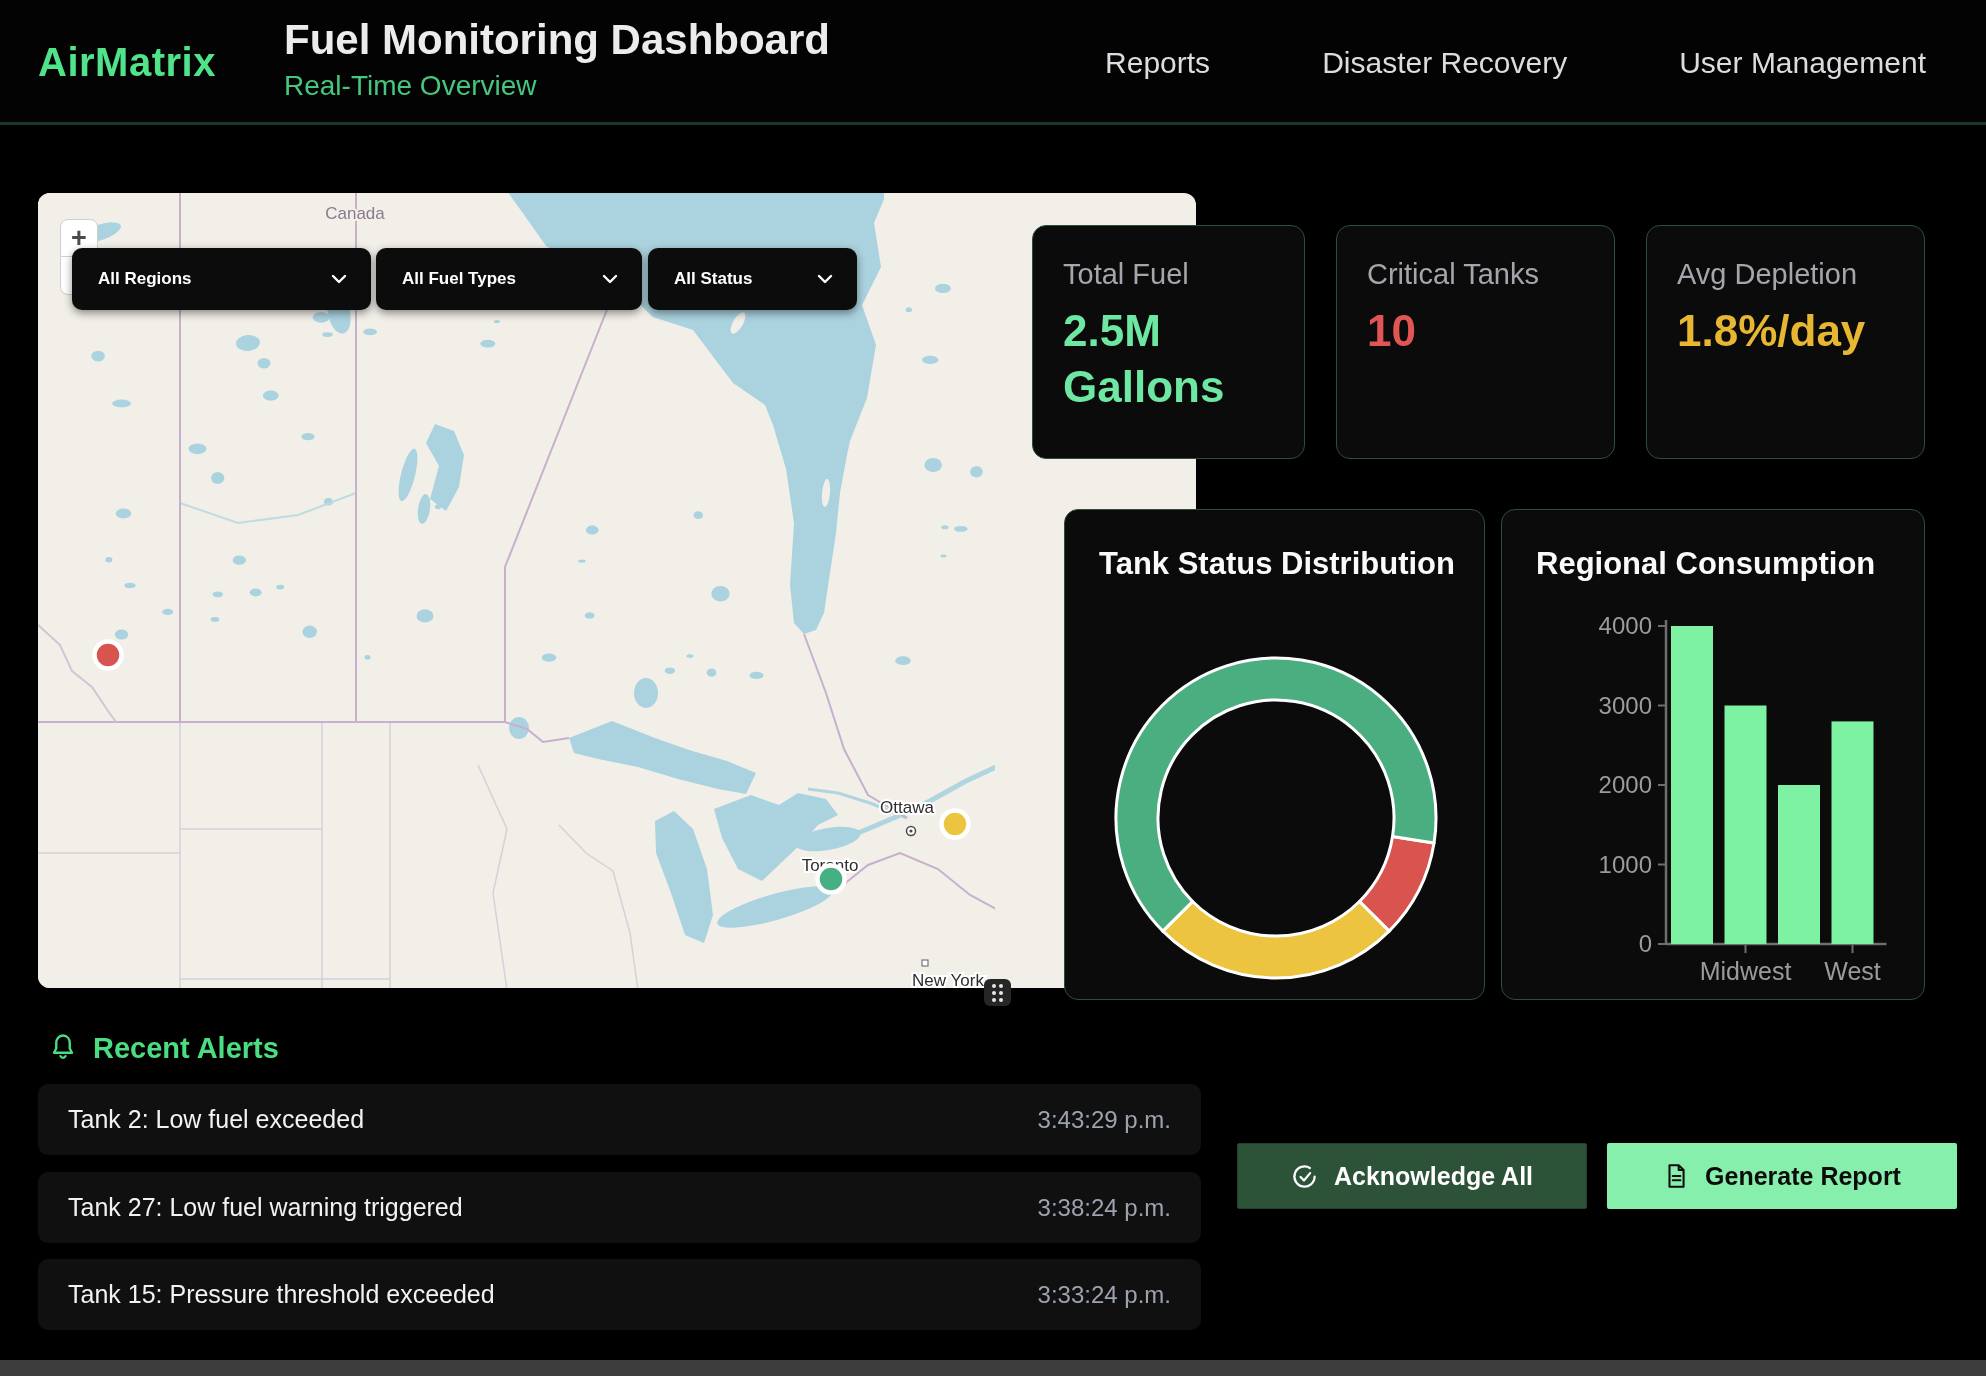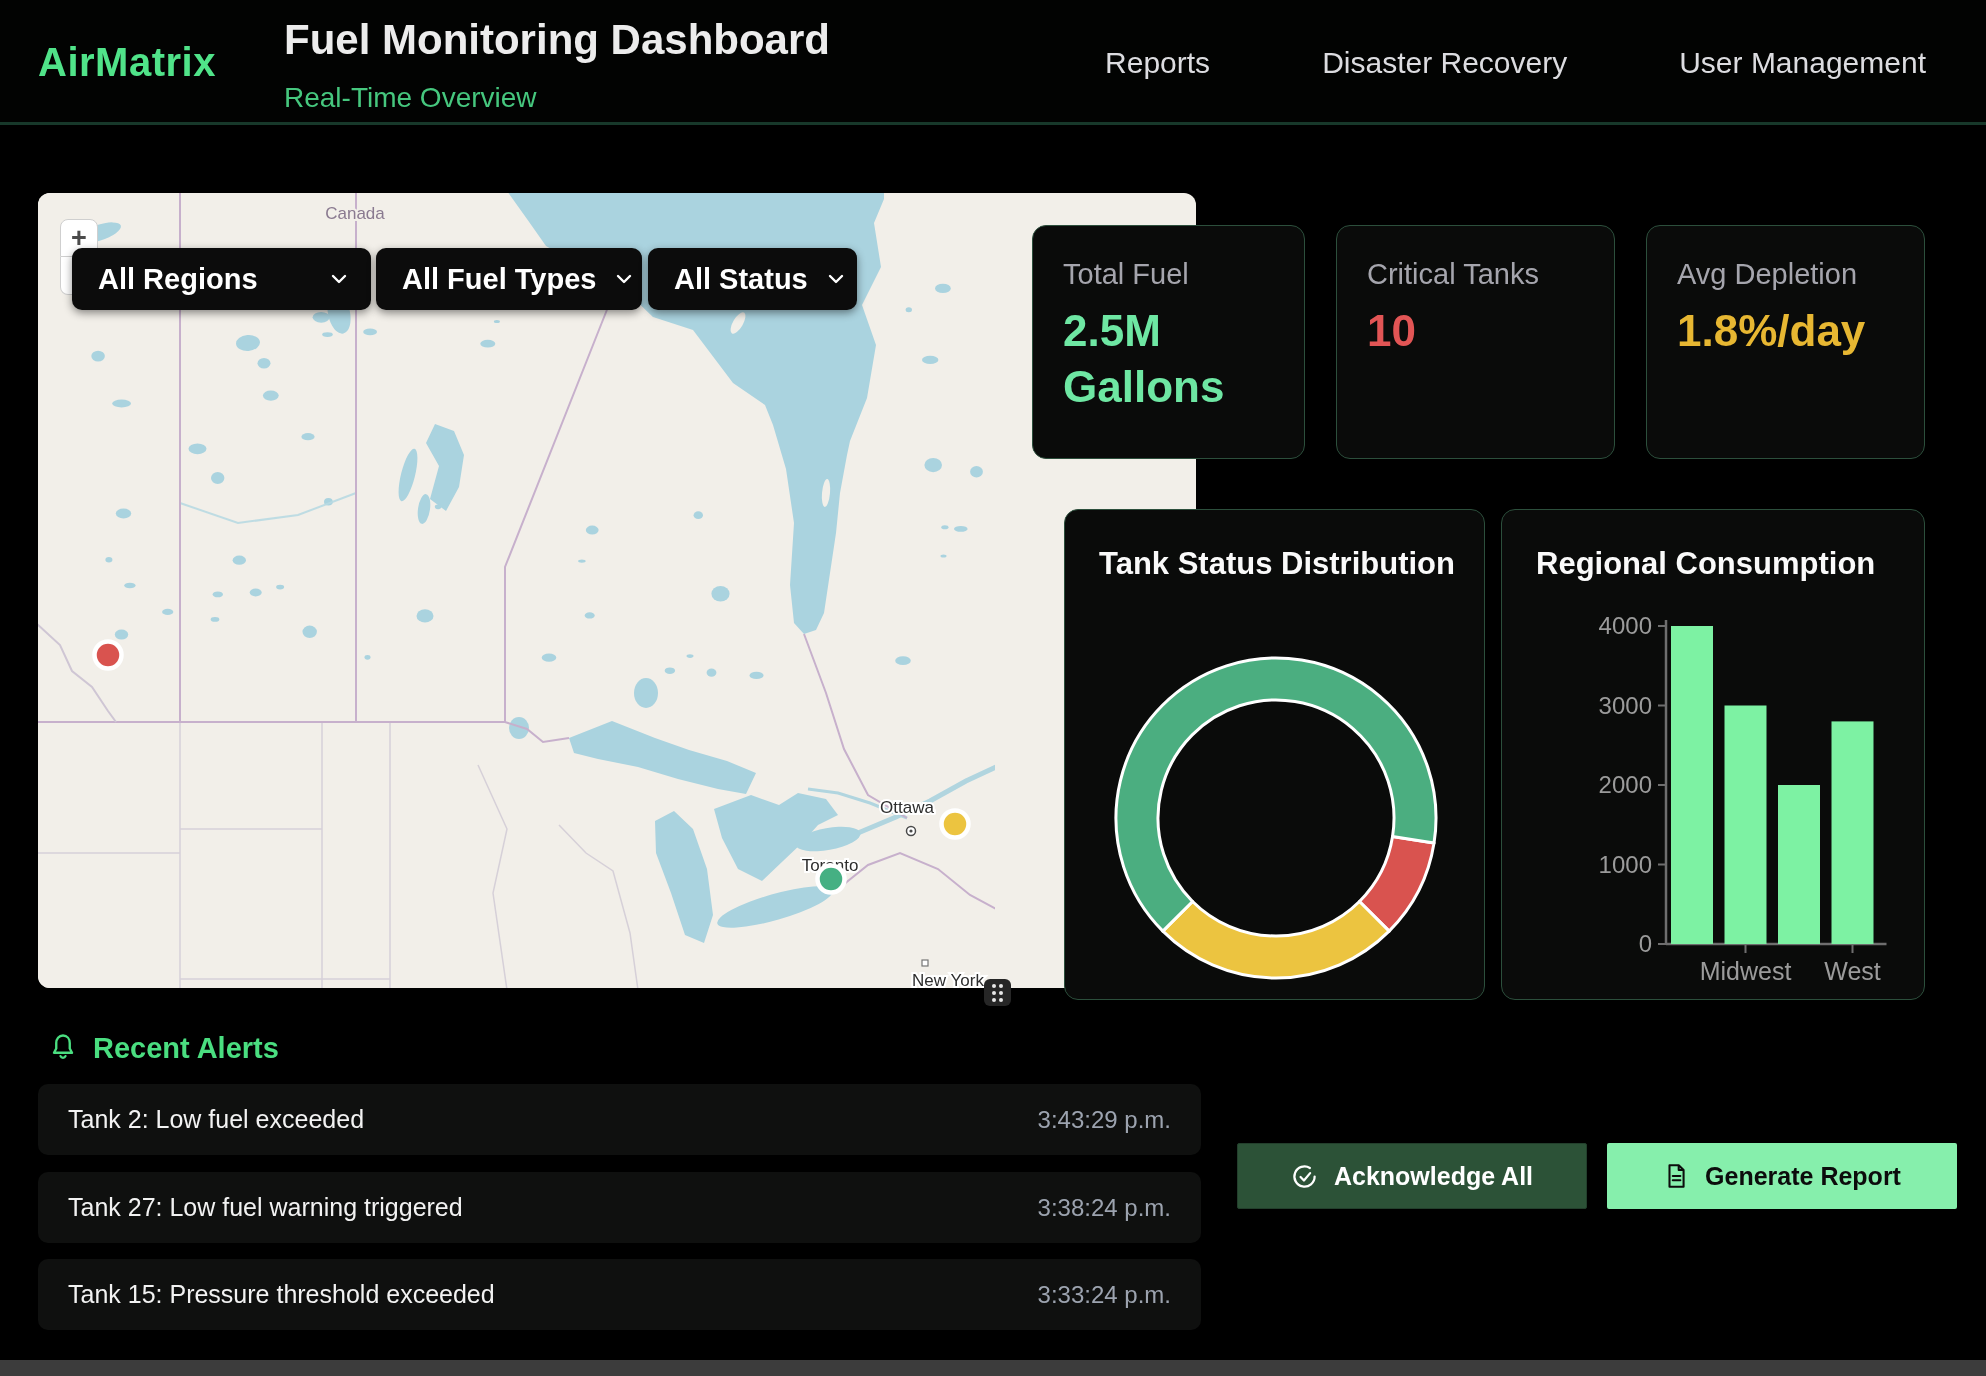--- a/index.html
+++ b/index.html
@@ -14,21 +14,21 @@
   .header {
     position:absolute; left:0; top:0; width:1986px; height:125px;
     background:#020302; border-bottom:3px solid #17382a;
   }
   .logo {
     position:absolute; left:38px; top:0; height:125px; display:flex; align-items:center;
     font-size:40px; font-weight:bold; color:#50e389; letter-spacing:.5px;
   }
   .title-block { position:absolute; left:284px; top:16px; }
   .page-title { font-size:42px; font-weight:bold; color:#ececec; line-height:1.15; }
-  .page-subtitle { font-size:28px; color:#46c77e; margin-top:18px; }
+  .page-subtitle { font-size:28px; color:#46c77e; margin-top:6px; }
   .nav {
     position:absolute; right:60px; top:0; height:125px;
     display:flex; align-items:center; gap:112px;
   }
   .nav-item { font-size:30px; color:#dcdce0; cursor:pointer; white-space:nowrap; }
 
   
   .map-card {
     position:absolute; left:38px; top:193px; width:1158px; height:795px;
     border-radius:12px; overflow:hidden; background:#f2efe9;
@@ -41,21 +41,21 @@
     justify-content:center; cursor:pointer;
   }
   .zoom-in { border-radius:8px 8px 0 0; }
   .zoom-out { border-radius:0 0 8px 8px; border-top:none; }
   .filters { position:absolute; left:34px; top:55px; z-index:2; display:flex; }
   .dd {
     height:62px; background:#0c0c0c; border-radius:10px; color:#fff;
     display:flex; align-items:center; justify-content:space-between;
     padding:0 22px 0 26px; box-shadow:0 3px 8px rgba(0,0,0,.45); cursor:pointer;
   }
-  .dd-label { font-size:29px; font-weight:bold; white-space:nowrap; }
+  .dd-label { font-size:17px; font-weight:bold; white-space:nowrap; }
   .dd-regions { width:299px; margin-right:5px; }
   .dd-fuel    { width:266px; margin-right:6px; }
   .dd-status  { width:209px; }
   .chev { width:20px; height:20px; flex:0 0 auto; margin-left:18px; }
 
   .drag-handle {
     position:absolute; left:984px; top:979px; width:27px; height:27px; z-index:3;
     background:#262626; border-radius:6px; display:grid;
     grid-template-columns:repeat(2,4px); grid-template-rows:repeat(3,4px);
     gap:3px; place-content:center; cursor:grab;

